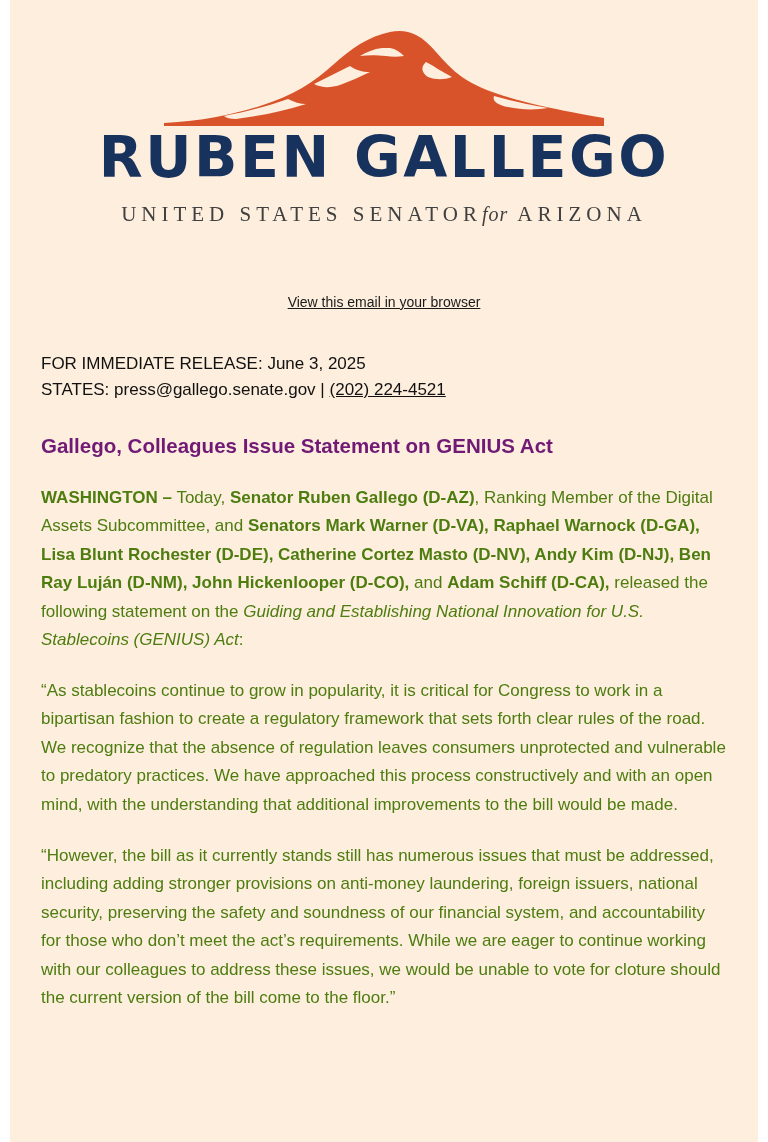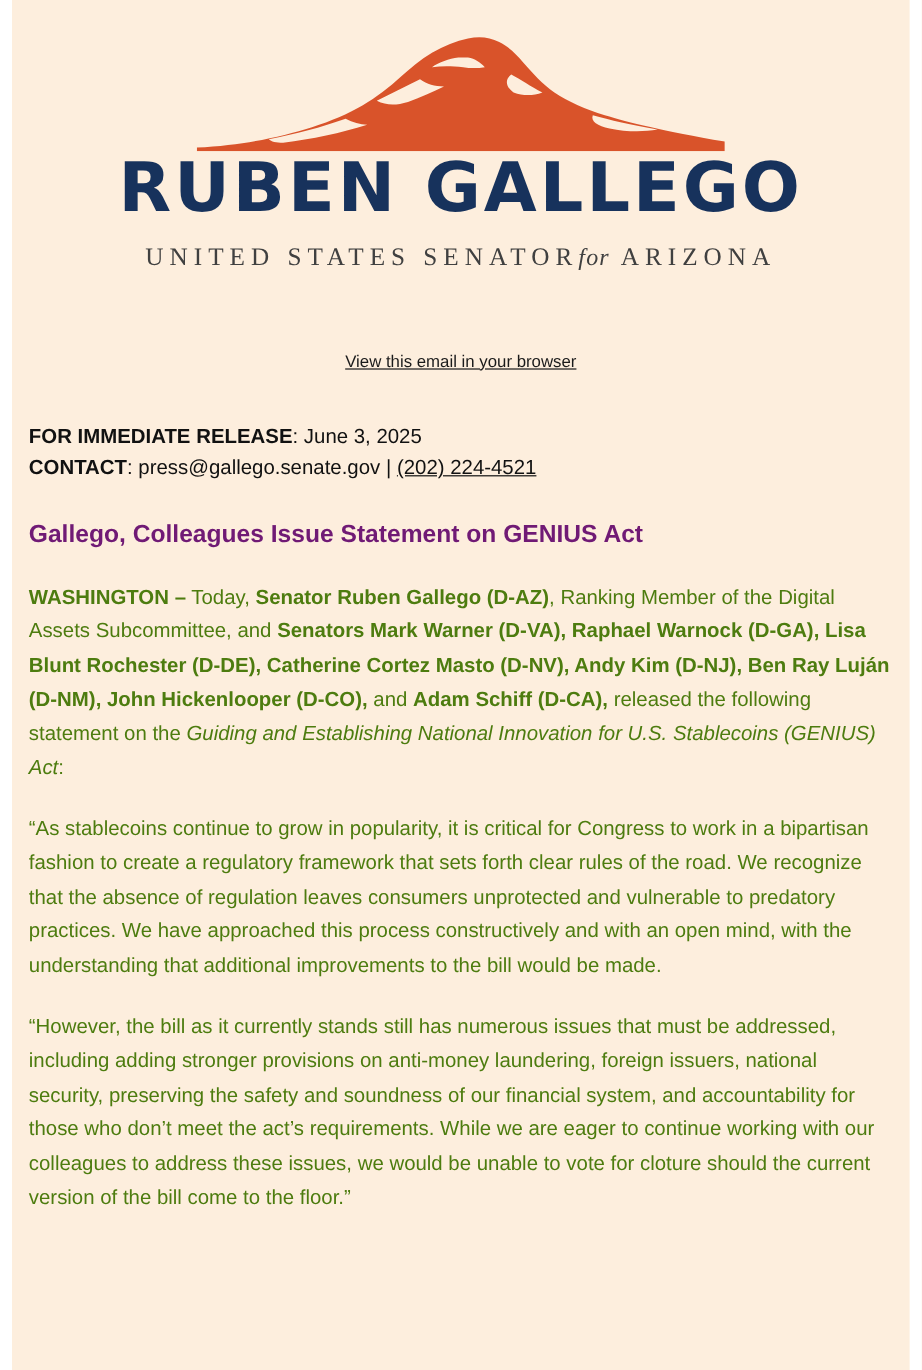--- a/index.html
+++ b/index.html
@@ -12,21 +12,21 @@
     height: 1142px;
     font-family: "Liberation Sans", sans-serif;
     overflow: hidden;
   }
   .page {
     position: relative;
     width: 768px;
     height: 1142px;
     background: #fdeedd;
     box-sizing: border-box;
-    padding: 0 24px;
+    padding: 0 41px;
   }
   .edge-left, .edge-right {
     position: absolute;
     top: 0;
     bottom: 0;
     width: 10px;
     background: #ffffff;
   }
   .edge-left { left: 0; }
   .edge-right { right: 0; }
@@ -78,21 +78,21 @@
     cursor: pointer;
   }
 
   
   .meta {
     margin-top: 40px;
     font-size: 17px;
     color: #111111;
     line-height: 1.55;
   }
-  .meta b { font-weight: bold; }
+  .meta b { font-weight: normal; }
   .meta a {
     color: #111111;
     text-decoration: underline;
     text-align: center;
   }
 
   
   .headline {
     margin-top: 30px;
     text-align: left;
@@ -138,21 +138,21 @@
 
   <div class="browser-link-row">
     <a class="browser-link" href="#">View this email in your browser</a>
   </div>
 
   <div class="meta">
     <div>
       <b>FOR IMMEDIATE RELEASE</b><span>: </span><span>June 3, 2025</span>
     </div>
     <div>
-      <b>CONTACT</b><span>: </span><span>press@gallego.senate.gov</span>
+      <b>STATES</b><span>: </span><span>press@gallego.senate.gov</span>
       <span>|</span>
       <a href="#">(202) 224-4521</a>
     </div>
   </div>
 
   <div class="headline">Gallego, Colleagues Issue Statement on GENIUS Act</div>
 
   <div class="body-copy">
     <p><b>WASHINGTON –</b><span> Today, </span><b>Senator Ruben Gallego (D-AZ)</b><span>, Ranking Member of the Digital Assets Subcommittee, and </span><b>Senators Mark Warner (D-VA), Raphael Warnock (D-GA), Lisa Blunt Rochester (D-DE), Catherine Cortez Masto (D-NV), Andy Kim (D-NJ), Ben Ray Luján (D-NM), John Hickenlooper (D-CO),</b><span> and </span><b>Adam Schiff (D-CA),</b><span> released the following statement on the </span><i>Guiding and Establishing National Innovation for U.S. Stablecoins (GENIUS) Act</i><span>:</span></p>
     <p>“As stablecoins continue to grow in popularity, it is critical for Congress to work in a bipartisan fashion to create a regulatory framework that sets forth clear rules of the road. We recognize that the absence of regulation leaves consumers unprotected and vulnerable to predatory practices. We have approached this process constructively and with an open mind, with the understanding that additional improvements to the bill would be made.</p>

